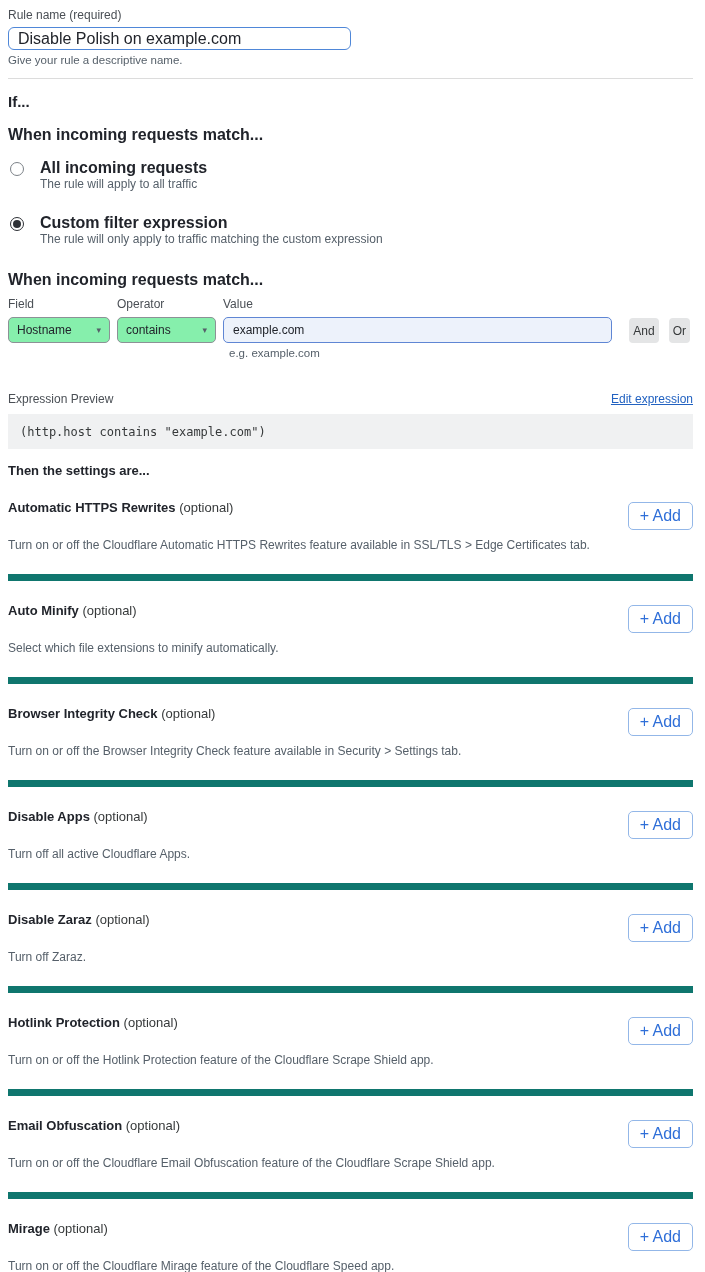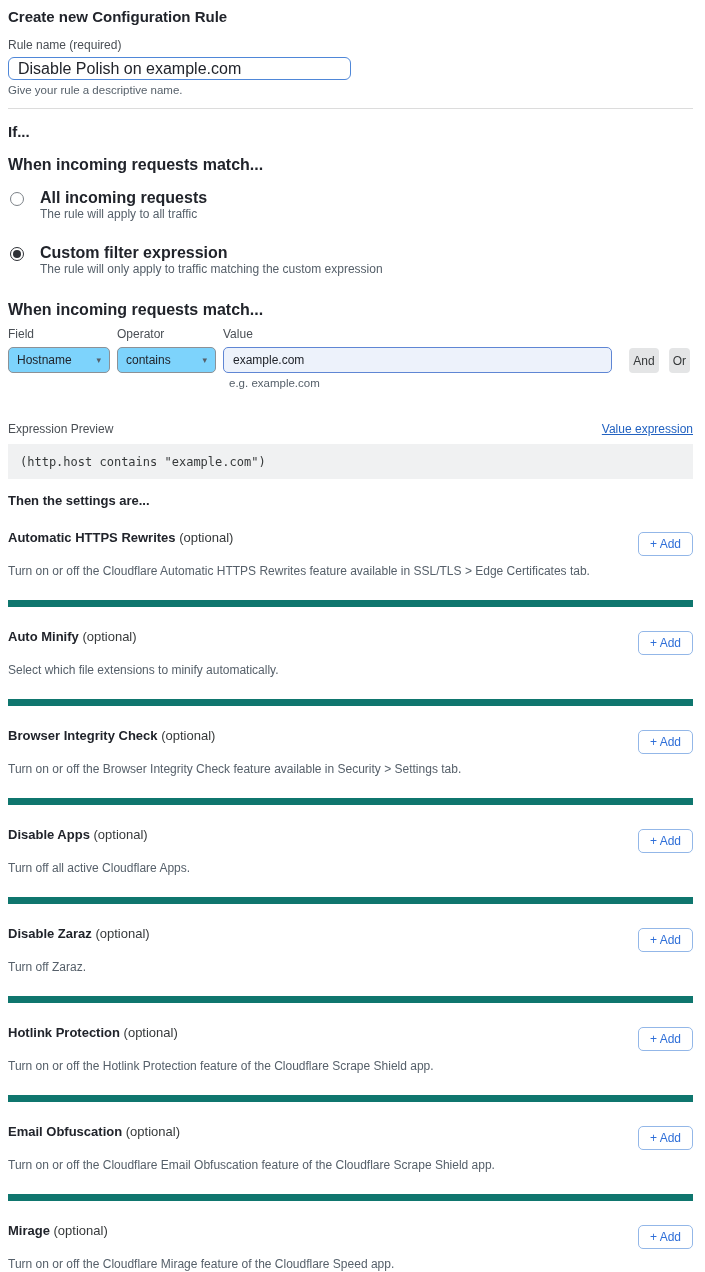--- a/index.html
+++ b/index.html
@@ -40,21 +40,21 @@
   }
   .radio-title { font-size:16px; font-weight:bold; color:#21242b; line-height:14px; }
   .radio-desc { font-size:12px; color:#56606a; margin-top:2px; line-height:14px; }
 
   .builder { margin-top:15px; }
   .builder-row { display:flex; align-items:flex-end; margin-top:8px; }
   .col { display:flex; flex-direction:column; margin-right:7px; }
   .col.value-col { flex:1; }
   .col-label { font-size:12px; color:#4a4f55; margin-bottom:6px; }
   .select {
-    height:26px; border:1px solid #8c9196; border-radius:5px; background:#7dd3fc;
+    height:26px; border:1px solid #8c9196; border-radius:5px; background:#86efac;
     display:flex; align-items:center; justify-content:space-between;
     padding:0 8px; font-size:12px; color:#21242b; cursor:pointer;
   }
   .select .chev { font-size:9px; color:#56606a; margin-left:12px; }
   .select.w-field { width:102px; }
   .select.w-operator { width:99px; }
   .value-input {
     height:26px; width:100%; border:1px solid #5f86d4; border-radius:5px;
     background:#edf2fb; font-size:12px; color:#21242b; padding:0 9px;
     font-family:"Liberation Sans","DejaVu Sans",sans-serif; outline:none;
@@ -77,30 +77,29 @@
   .then-heading { font-size:13px; font-weight:bold; color:#21242b; margin:14px 0 0; }
 
   .setting { padding:22px 0 22px; border-bottom:7px solid #0f766e; }
   .setting-head { display:flex; justify-content:space-between; align-items:flex-start; }
   .setting-title { font-size:13px; color:#21242b; line-height:15px; }
   .setting-title b { font-weight:bold; }
   .setting-title .opt { font-weight:normal; color:#36393a; }
   .setting-desc { font-size:12px; color:#56606a; margin-top:8px; line-height:14px; }
   .add-btn {
     border:1px solid #93b7e8; background:#fff; color:#2f6fd8;
-    font-size:12px; border-radius:5px; padding:4px 11px; margin-top:2px;
+    font-size:16px; border-radius:5px; padding:4px 11px; margin-top:2px;
     font-family:inherit; cursor:pointer; flex:0 0 auto;
   }
 </style>
 </head>
 <body>
 
 <div class="page">
 
-  <div class="page-title">Create new Configuration Rule</div>
 
   <div class="field-label">Rule name (required)</div>
   <input class="text-input" type="text" value="Disable Polish on example.com" style="">
   <div class="helper">Give your rule a descriptive name.</div>
 
   <hr class="divider top">
 
   <div class="h-if">If...</div>
   <div class="h-bold13">When incoming requests match...</div>
 
@@ -143,21 +142,21 @@
         <input class="value-input" type="text" value="example.com" style="">
       </div>
       <button class="conj-btn">And</button>
       <button class="conj-btn">Or</button>
     </div>
     <div class="helper" style="margin-left:221px;">e.g. example.com</div>
   </div>
 
   <div class="preview-head">
     <div class="preview-label">Expression Preview</div>
-    <a class="edit-link">Value expression</a>
+    <a class="edit-link">Edit expression</a>
   </div>
   <div class="code-block">(http.host contains "example.com")</div>
 
   <div class="then-heading">Then the settings are...</div>
 
   <div class="setting">
     <div class="setting-head">
       <div class="setting-title">
         <b>Automatic HTTPS Rewrites</b>
         <span class="opt">(optional)</span>

